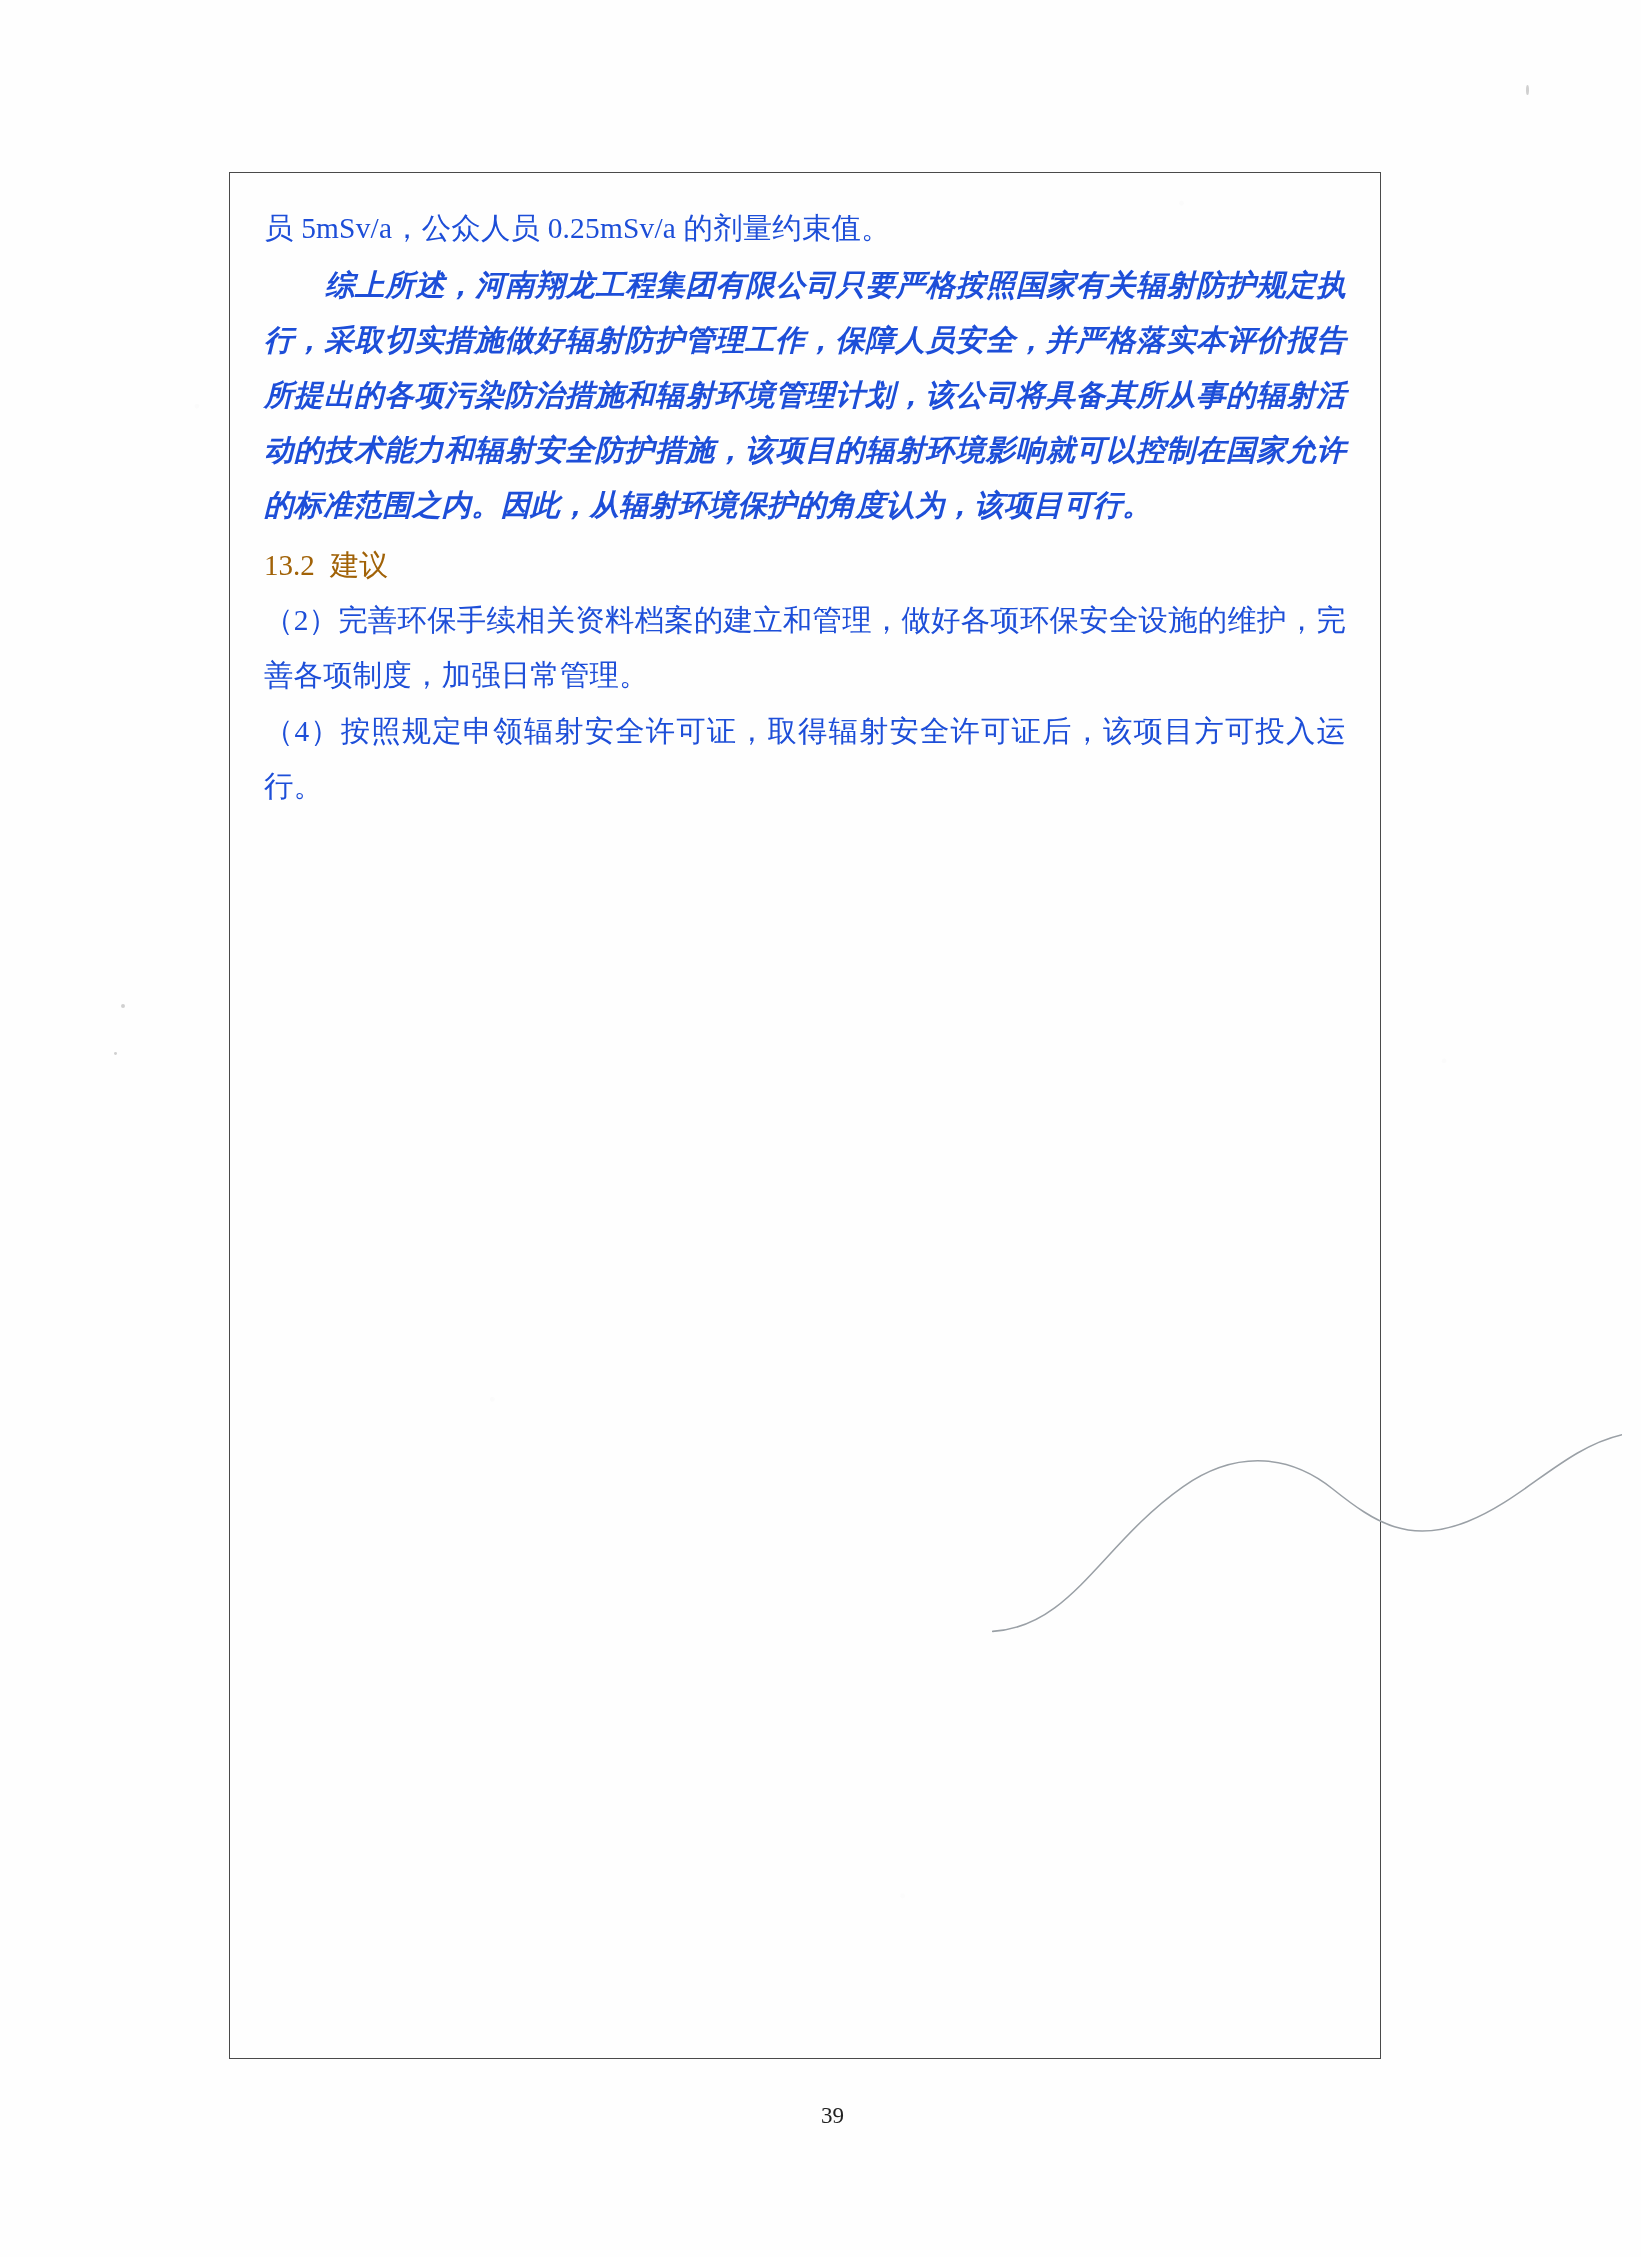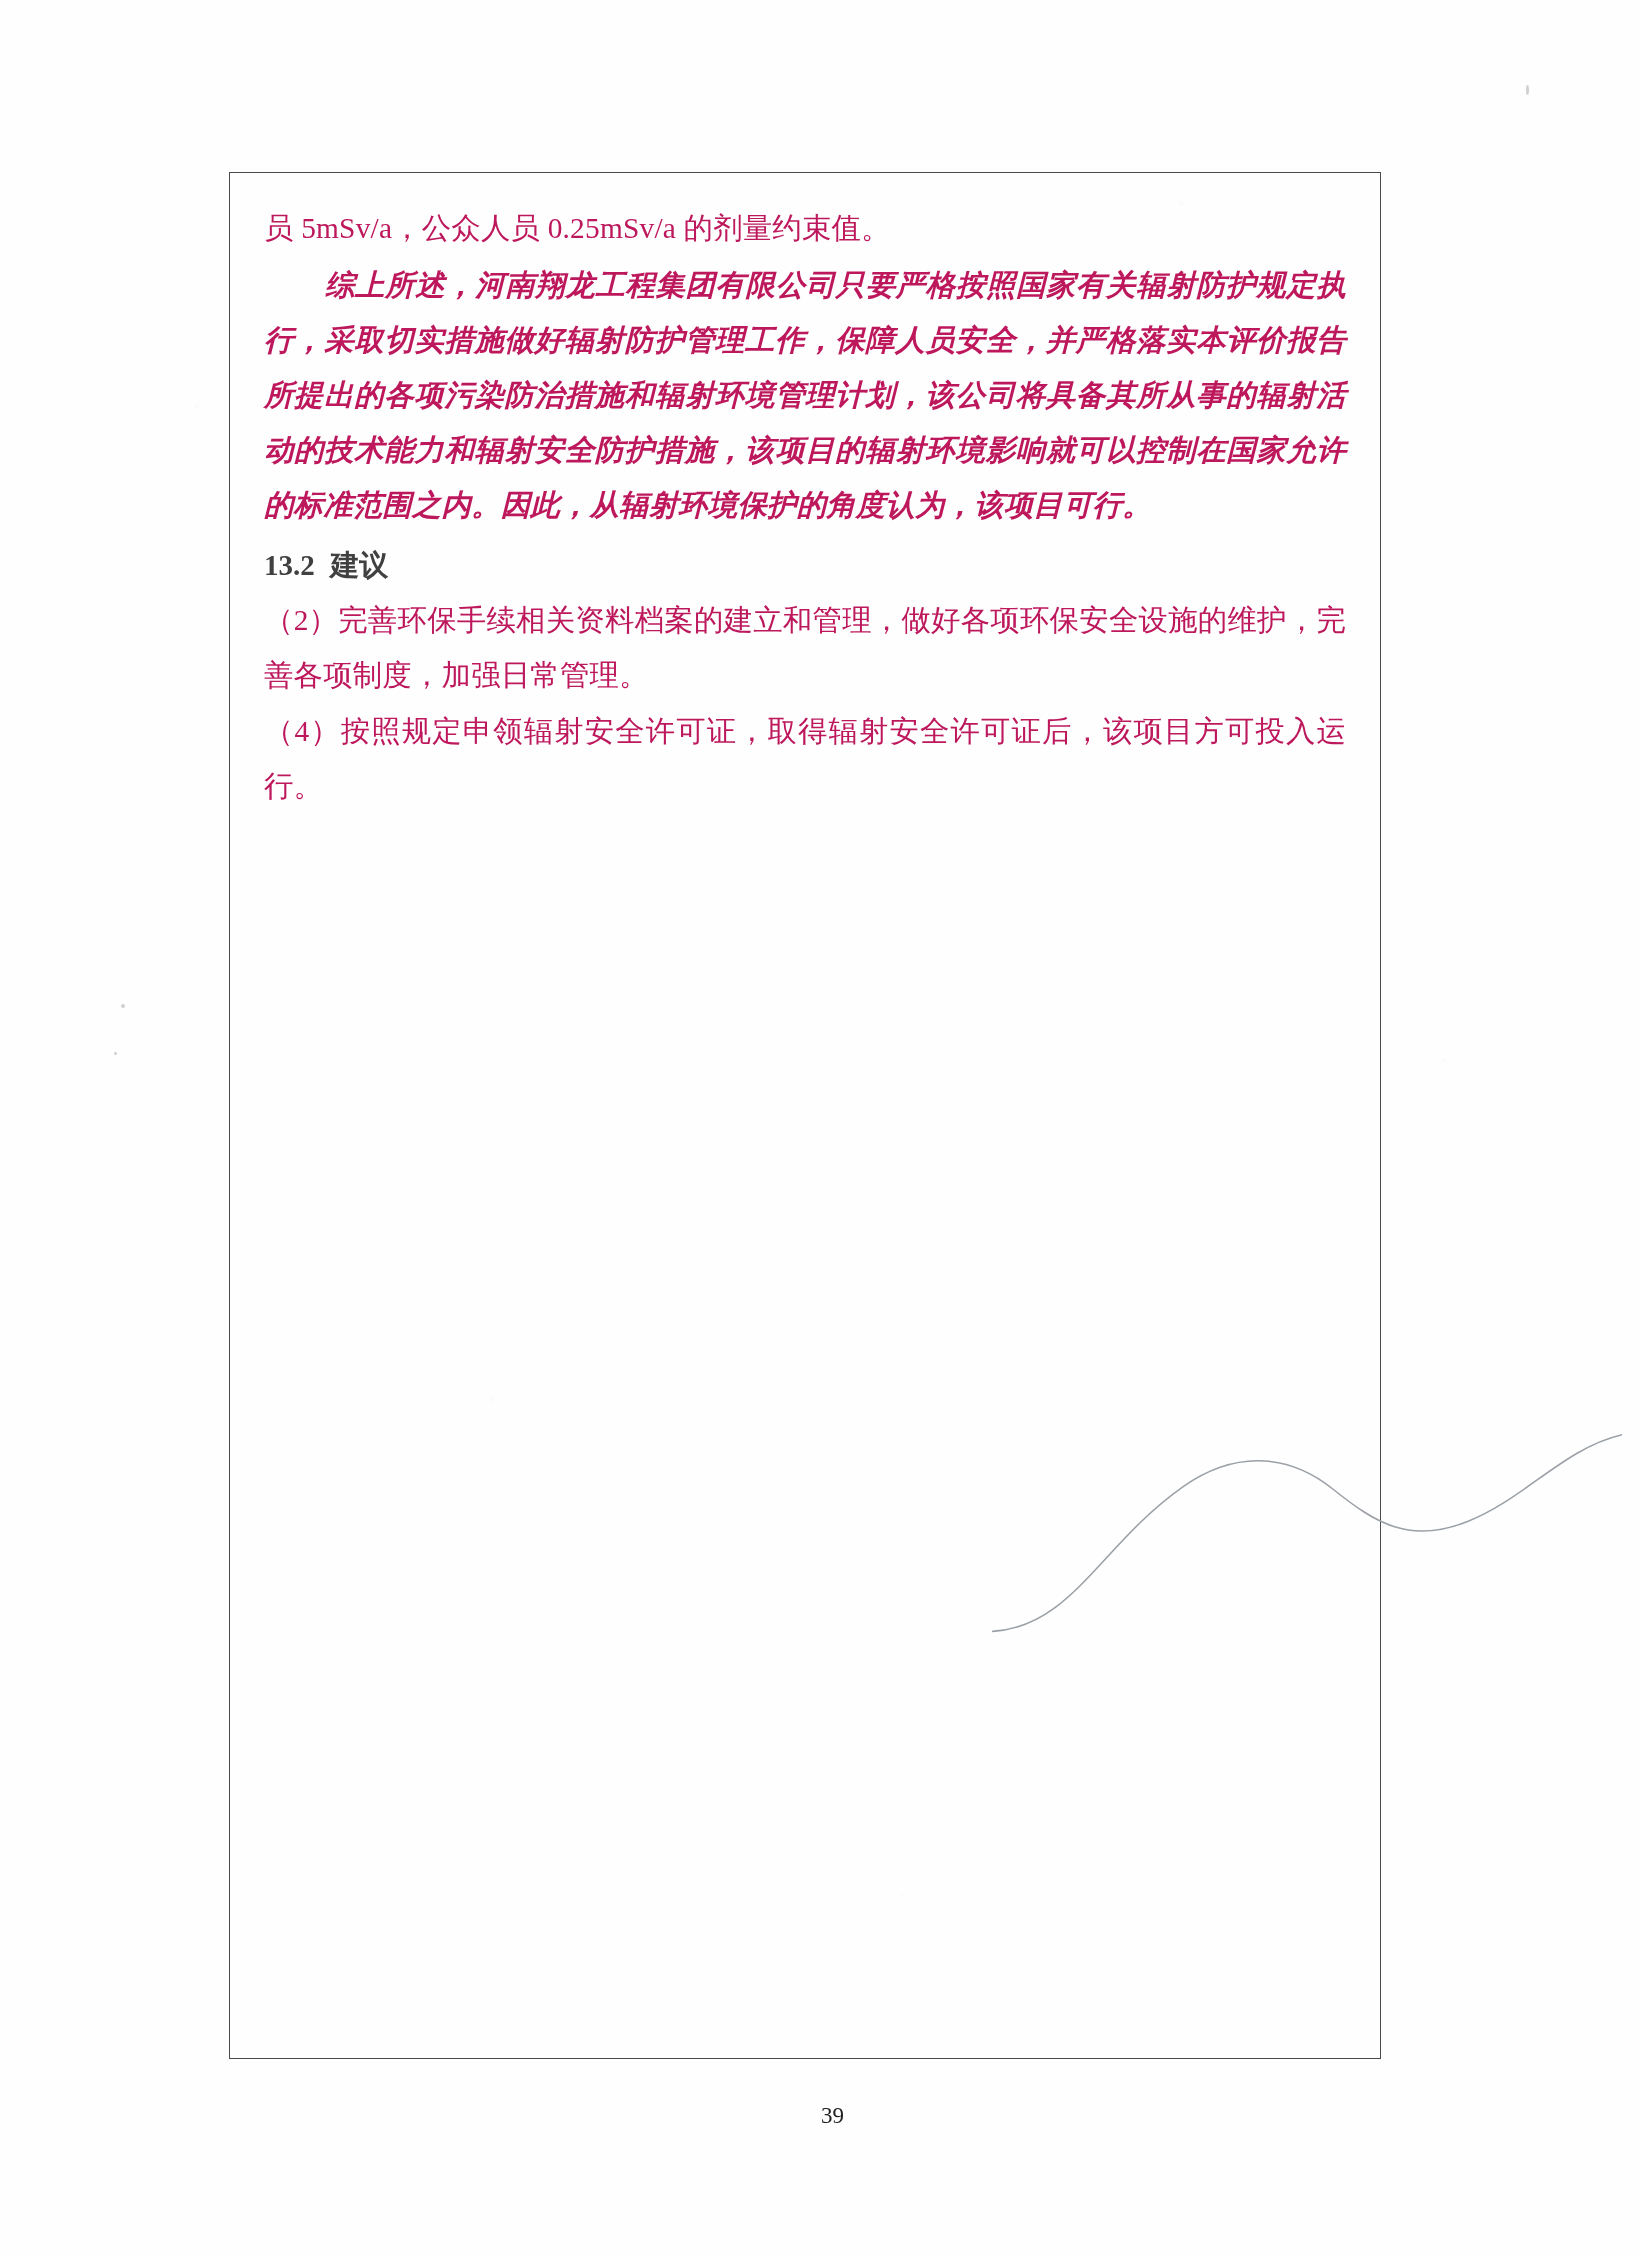--- a/index.html
+++ b/index.html
@@ -51,41 +51,41 @@
     top: 180px;
     width: 1136px;
     box-sizing: border-box;
     padding: 21px 27px 0 27px;
   }
 
   p.body-text {
     margin: 0 0 1.9px 0;
     font-size: 29.4px;
     line-height: 55px;
-    color: #be185d;
+    color: #1d4ed8;
     text-align: justify;
     text-justify: inter-ideograph;
     letter-spacing: 0.2px;
   }
 
   p.indent {
     text-indent: 61px;
     font-style: italic;
   }
 
   p.bold {
     font-weight: bold;
   }
 
   h2.heading {
     margin: 5.8px 0 1.9px 0;
     font-size: 29px;
     line-height: 52px;
-    font-weight: bold;
-    color: #404040;
+    font-weight: normal;
+    color: #a16207;
     font-family: "Liberation Sans", "DejaVu Sans", sans-serif;
   }
   h2.heading .h-num {
     font-family: "Liberation Serif", serif;
   }
   h2.heading .h-gap {
     display: inline-block;
     width: 15.4px;
   }
 

